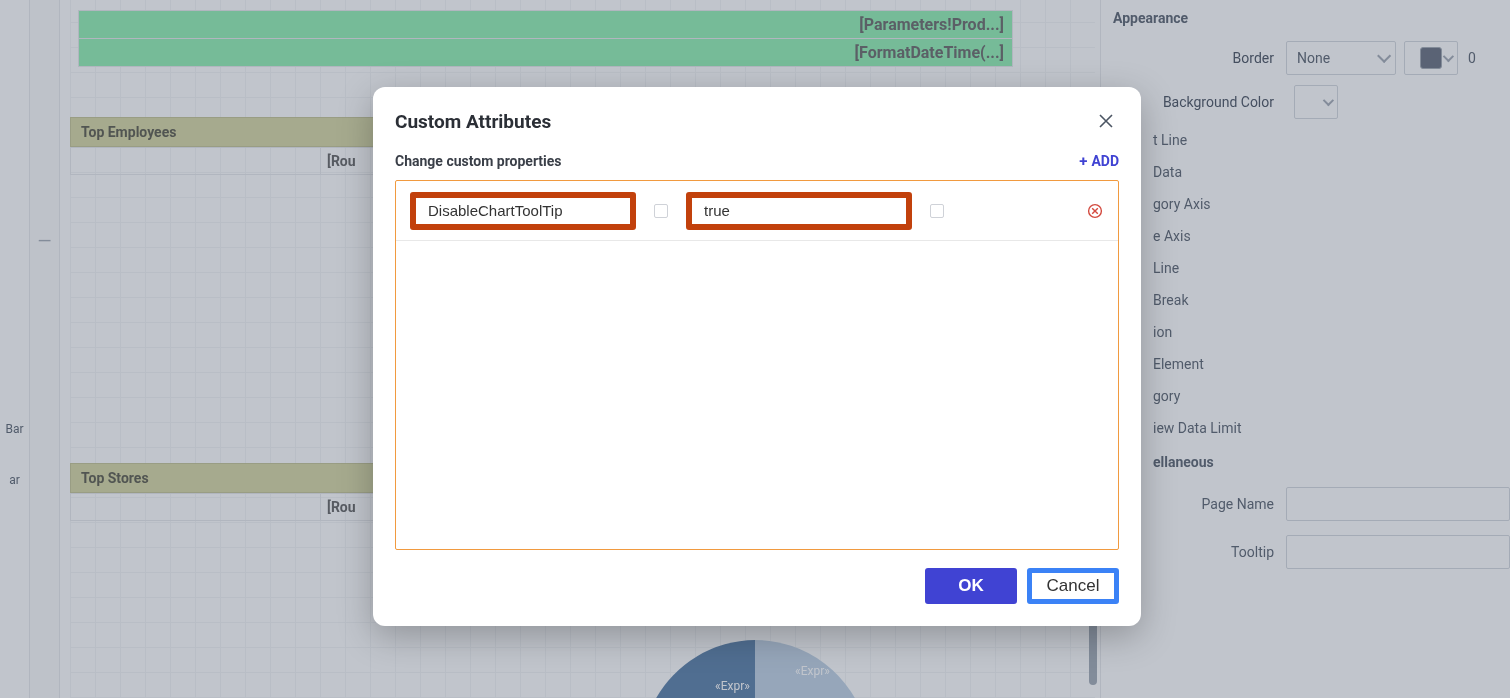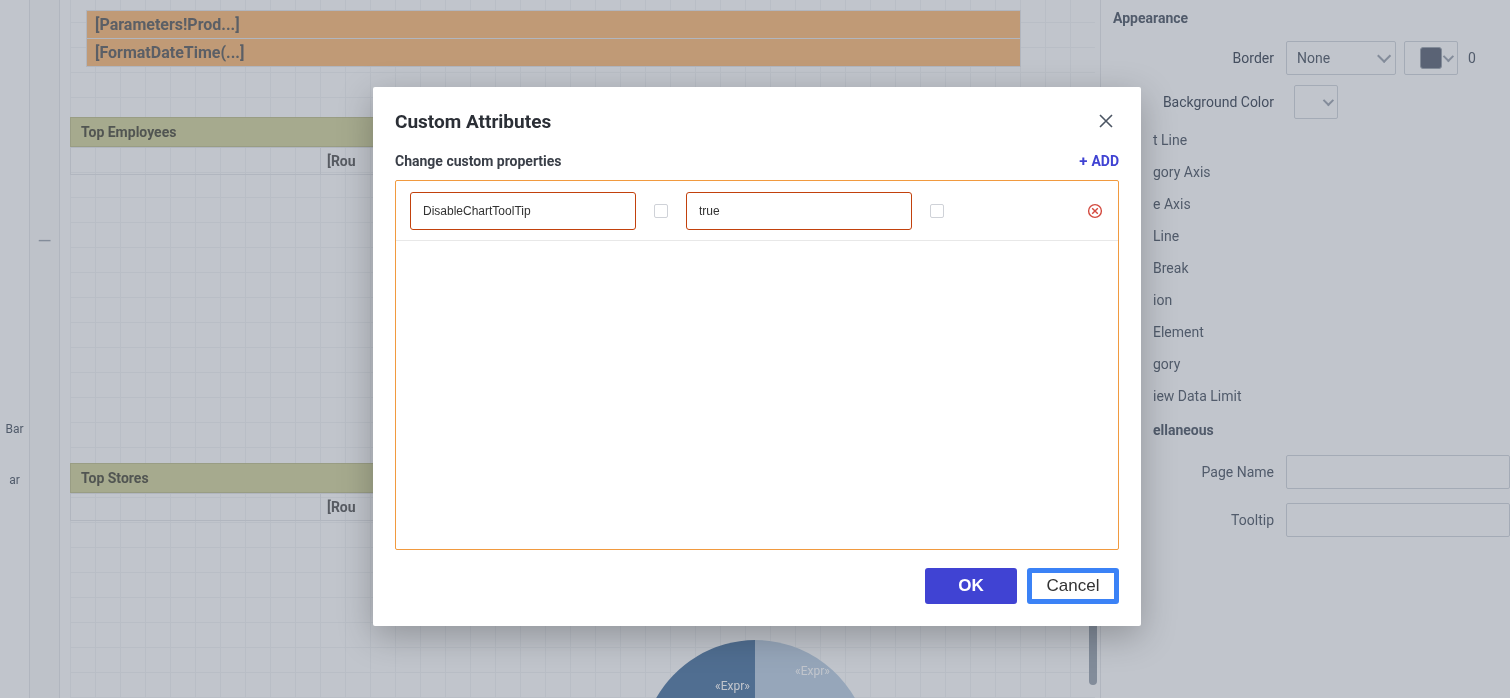--- a/index.html
+++ b/index.html
@@ -69,24 +69,25 @@
     z-index: 0;
   }
   .report-surface {
     position: relative;
     z-index: 1;
     padding: 10px 10px 10px 10px;
   }
 
   .header-box {
     width: 935px;
-    margin-left: 16px;
-    background: #fdba74;
+    margin-left: 8px;
+    background: #86efac;
     border: 1px solid #e5e7eb;
     border-bottom: none;
+    text-align: right;
   }
   .header-row {
     padding: 4px 8px;
     font-weight: 700;
     font-size: 16px;
     color: #5b5b5b;
     border-bottom: 1px solid #e5e7eb;
   }
 
   .hsp { height: 50px; }
@@ -235,21 +236,21 @@
     inset: 0;
     background: rgba(93, 102, 120, 0.38);
     z-index: 50;
   }
   .modal {
     position: absolute;
     left: 373px;
     top: 87px;
     width: 768px;
     background: #fff;
-    border-radius: 2px;
+    border-radius: 12px;
     box-shadow: 0 10px 35px rgba(0,0,0,.25);
     z-index: 60;
     display: flex;
     flex-direction: column;
   }
   .modal-header {
     display: flex;
     align-items: center;
     padding: 20px 22px 10px 22px;
   }
@@ -296,24 +297,24 @@
   .attr-row {
     display: flex;
     align-items: center;
     height: 60px;
     padding: 0 14px;
     border-bottom: 1px solid #e8e8e8;
     gap: 18px;
   }
   .attr-input {
     height: 38px;
-    border: 1px solid #c2410c;
+    border: 6px solid #c2410c;
     border-radius: 3px;
     padding: 0 12px;
-    font-size: 12px;
+    font-size: 15px;
     color: #333;
     outline: none;
     background: #fff;
   }
   .attr-name { width: 226px; }
   .attr-value { width: 226px; }
   .mini-check {
     width: 14px;
     height: 14px;
     border: 1px solid #cfd2d8;
@@ -434,20 +435,21 @@
 
     <div class="props-row">
       <div class="label">Background Color</div>
       <div class="mini-select" style="width:44px">
         <span class="caret"></span>
       </div>
     </div>
 
     <div class="cat-list">
       <div class="cat-item">t Line</div>
+      <div class="cat-item">Data</div>
       <div class="cat-item">gory Axis</div>
       <div class="cat-item">e Axis</div>
       <div class="cat-item">Line</div>
       <div class="cat-item">Break</div>
       <div class="cat-item">ion</div>
       <div class="cat-item">Element</div>
       <div class="cat-item">gory</div>
       <div class="cat-item">iew Data Limit</div>
     </div>
 

